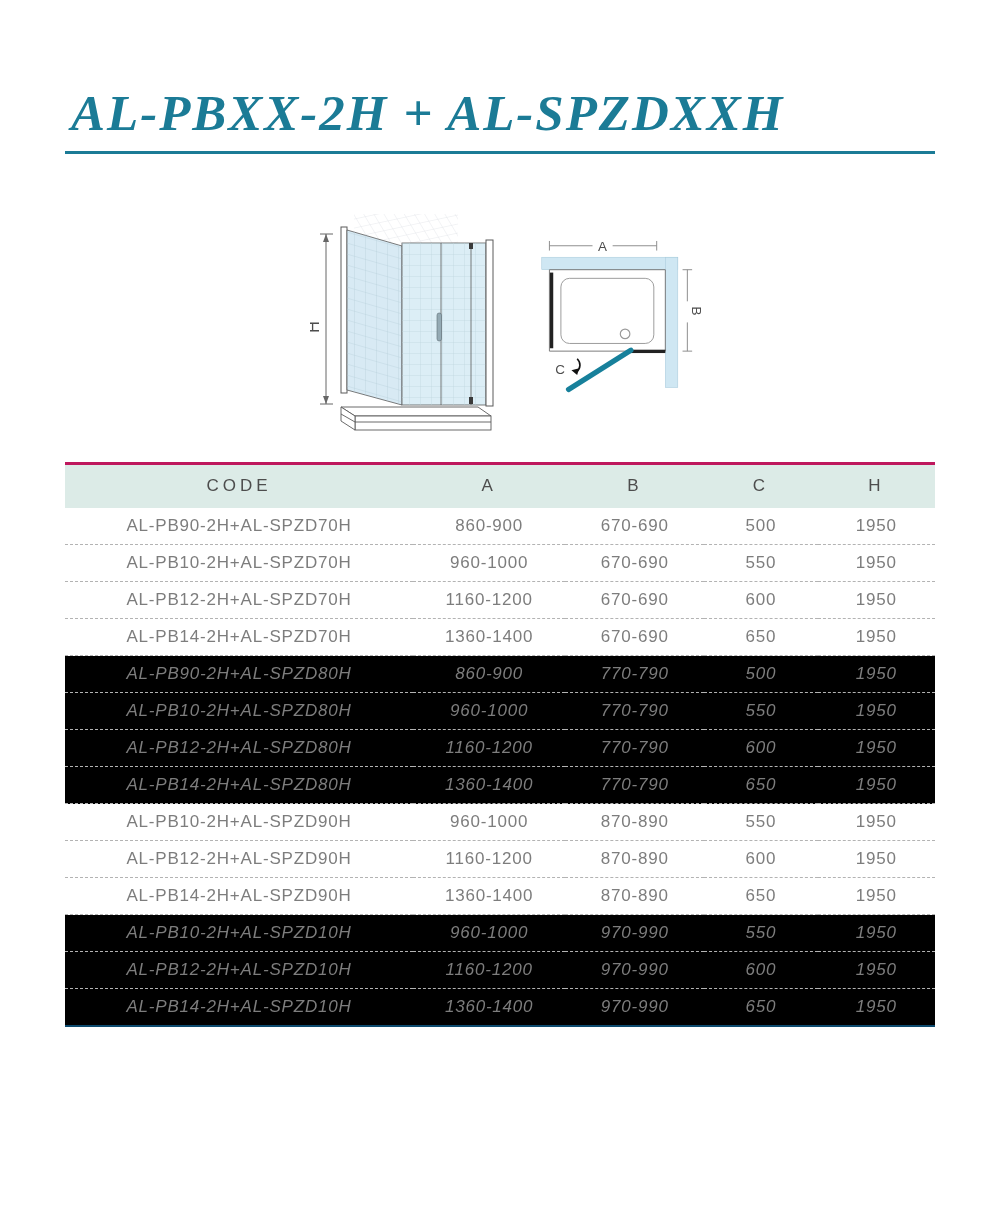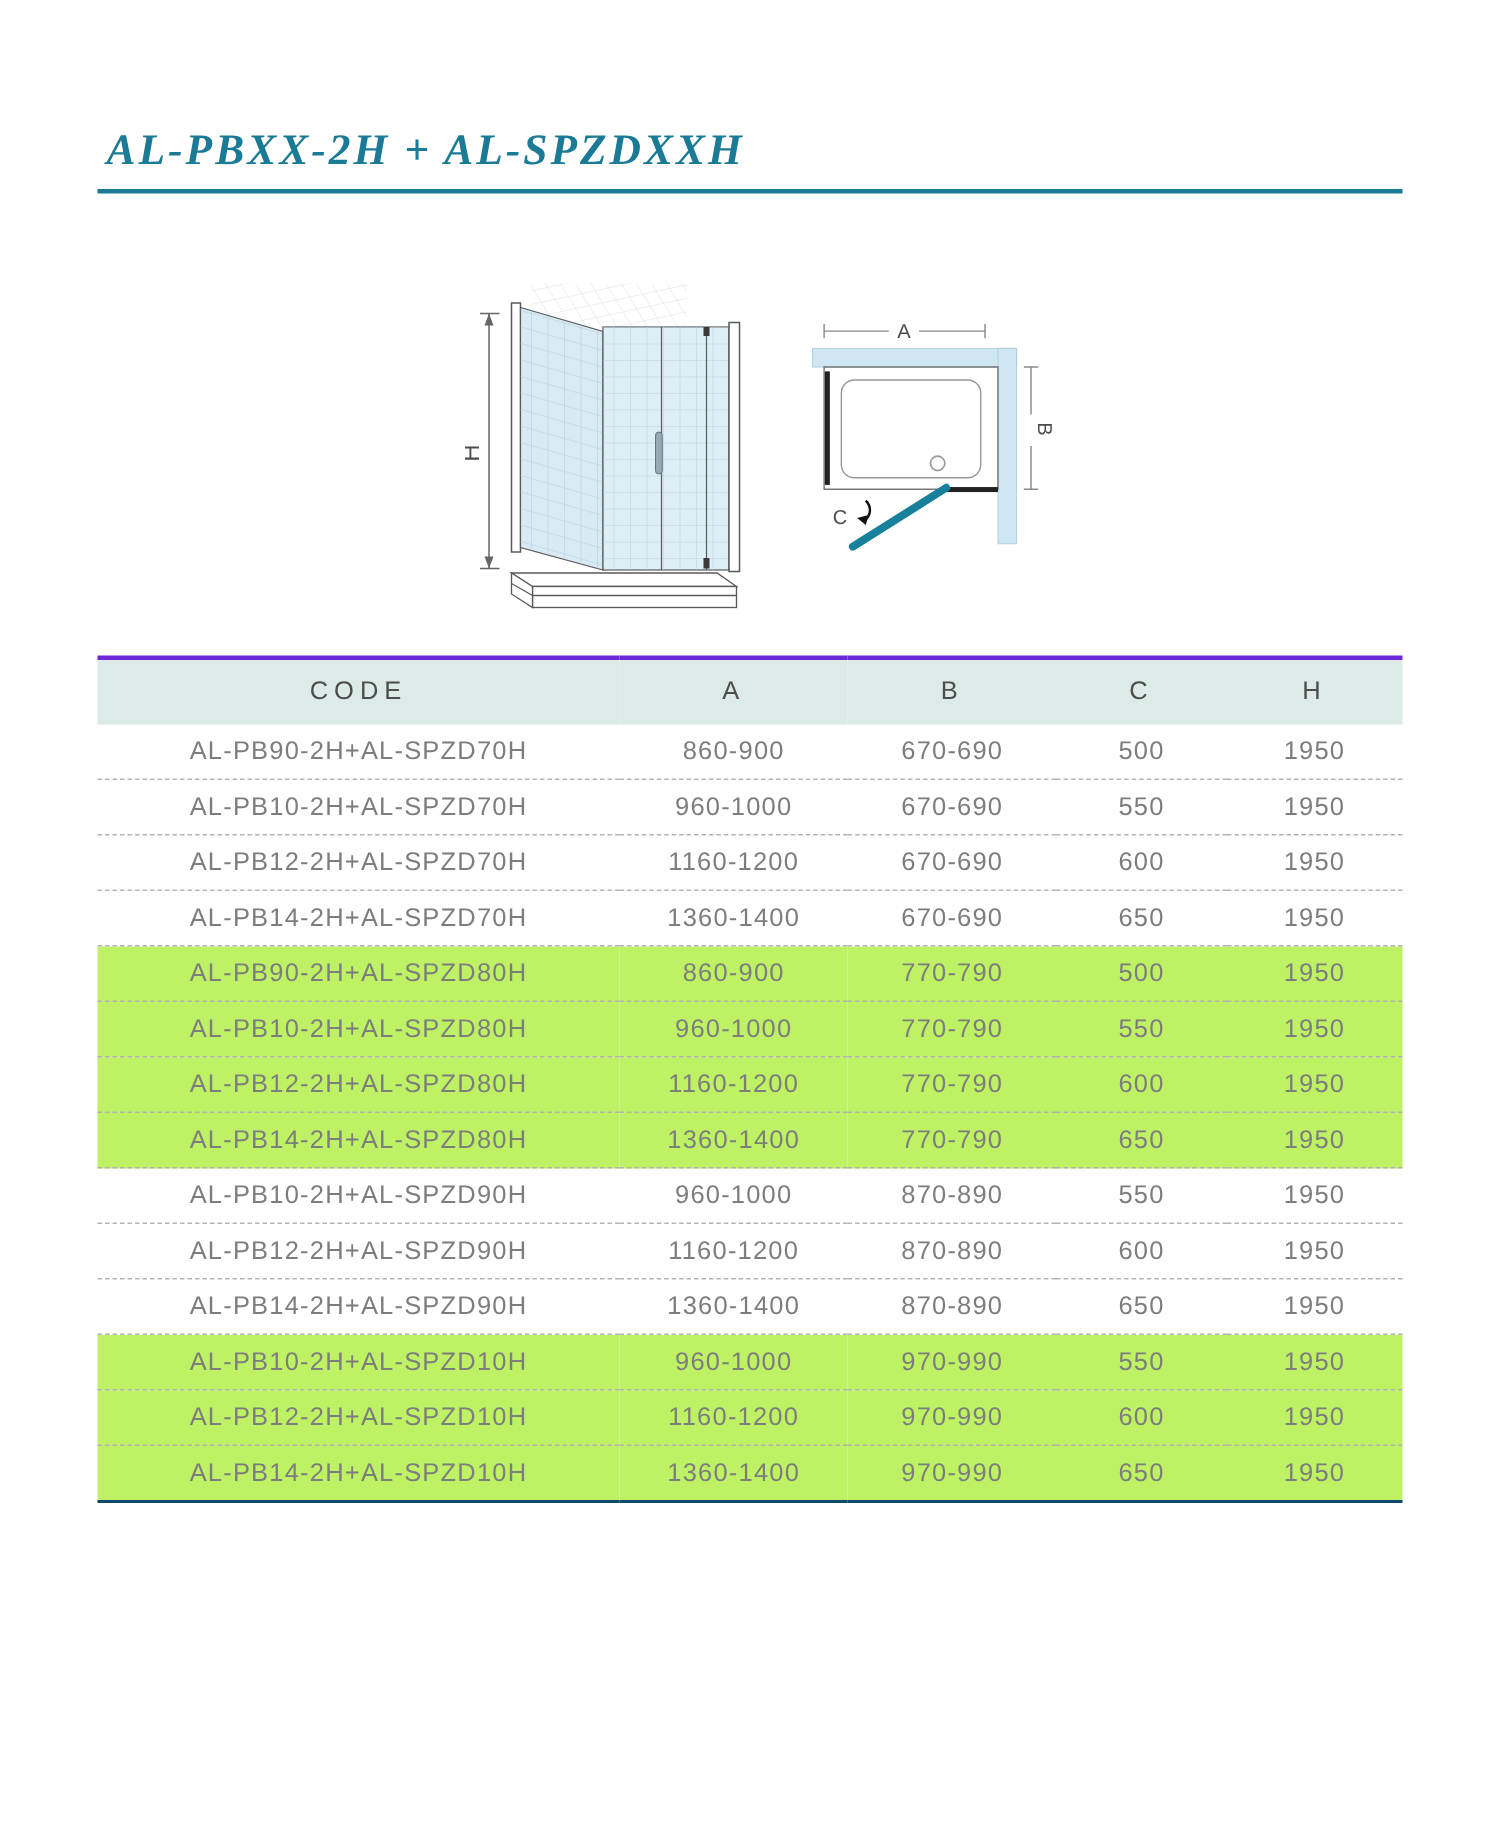--- a/index.html
+++ b/index.html
@@ -13,21 +13,21 @@
   }
   .page { padding: 0 65px; }
 
   
   .title {
     margin-top: 84px;
     padding-left: 6px;
     font-family: "Liberation Serif", serif;
     font-style: italic;
     font-weight: bold;
-    font-size: 29px;
+    font-size: 51px;
     letter-spacing: 2px;
     color: #1b7b96;
     white-space: nowrap;
   }
   .title-divider {
     margin-top: 9px;
     width: 100%;
     height: 3px;
     background: #1b7b96;
   }
@@ -64,40 +64,40 @@
     table-layout: fixed;
   }
   table.params col.c-code { width: 40%; }
   table.params col.c-a    { width: 17.5%; }
   table.params col.c-b    { width: 16%; }
   table.params col.c-c    { width: 13%; }
   table.params col.c-h    { width: 13.5%; }
 
   table.params thead th {
     background: #dcebe7;
-    border-top: 3px solid #6d28d9;
+    border-top: 3px solid #be185d;
     height: 44px;
     font-size: 17px;
     font-weight: normal;
     color: #4d4d4d;
     letter-spacing: 4px;
     text-align: center;
     vertical-align: middle;
   }
   table.params tbody td {
     height: 37px;
     text-align: center;
     vertical-align: middle;
     font-size: 17px;
     letter-spacing: 0.8px;
     color: #7d7d7d;
     border-bottom: 1px dashed #b3b3b3;
     white-space: nowrap;
   }
-  table.params tbody tr.band td { background: #bef264; }
+  table.params tbody tr.band td { background: #000000; font-style: italic; }
   table.params tbody tr:last-child td { border-bottom: 2px solid #0c4a6e; }
 </style>
 </head>
 <body>
 
 <div class="page">
 
   <h1 class="title">AL-PBXX-2H + AL-SPZDXXH</h1>
   <div class="title-divider"></div>
 

